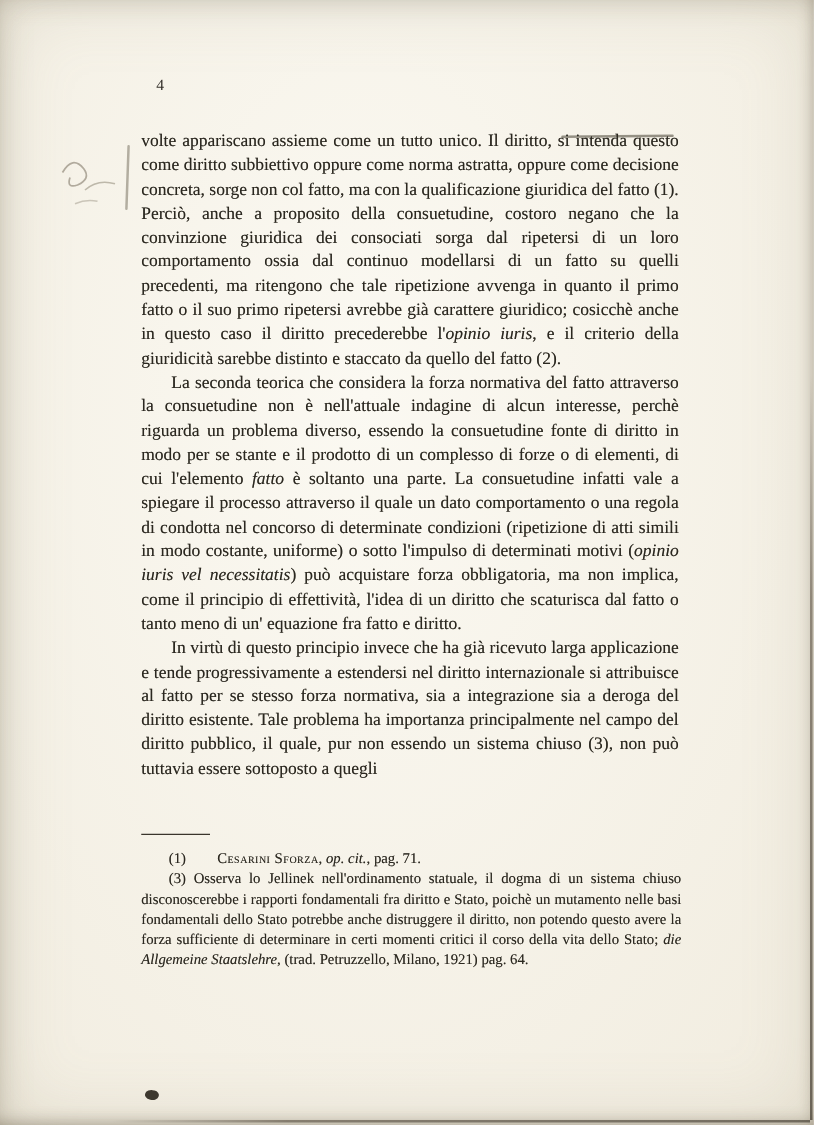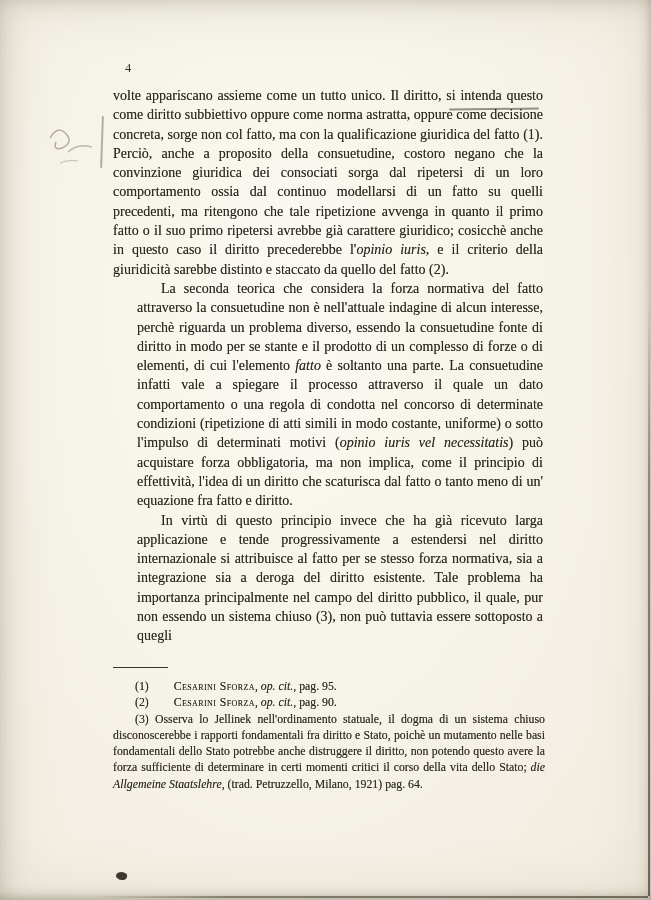--- a/index.html
+++ b/index.html
@@ -26,29 +26,29 @@
   .running-header{
     position:absolute;top:61px;left:113px;width:430px;
     font-size:11px;letter-spacing:1.6px;word-spacing:5px;
     text-align:center;color:#34302a;
   }
   .page-num{
     position:absolute;left:12px;top:0;
     font-size:12.5px;letter-spacing:0;word-spacing:0;
   }
   .body-text{
-    position:absolute;top:86px;left:113px;width:430px;
+    position:absolute;top:104px;left:113px;width:430px;
     font-size:14px;line-height:19.3px;
     text-align:justify;
     hyphens:auto;-webkit-hyphens:auto;
     text-shadow:0 0 .4px rgba(43,40,32,.55);
     font-family:Liberation Serif, serif;
   }
   .body-text p{margin:0;}
-  .body-text p.indent{text-indent:24px;margin-left:24px;}
+  .body-text p.indent{text-indent:24px;}
   .it{font-style:italic;}
   .sc{font-variant:small-caps;letter-spacing:.4px;margin-left:22px;}
   .footnote-rule{
     position:absolute;left:113px;top:667px;width:55px;height:0;
     border-top:1.2px solid #3a352c;
   }
   .footnotes{
     position:absolute;top:678px;left:113px;width:432px;
     font-size:11.8px;line-height:16.3px;
     text-align:justify;
@@ -98,22 +98,21 @@
 
   <div class="body-text">
     <p><span>volte appariscano assieme come un tutto unico. Il diritto, si intenda questo come diritto subbiettivo oppure come norma astratta, oppure come decisione concreta, sorge non col fatto, ma con la qualificazione giuridica del fatto (1). Perciò, anche a proposito della consuetudine, costoro negano che la convinzione giuridica dei consociati sorga dal ripetersi di un loro comportamento ossia dal continuo modellarsi di un fatto su quelli precedenti, ma ritengono che tale ripetizione avvenga in quanto il primo fatto o il suo primo ripetersi avrebbe già carattere giuridico; cosicchè anche in questo caso il diritto precederebbe l'</span><span class="it">opinio iuris</span><span>, e il criterio della giuridicità sarebbe distinto e staccato da quello del fatto (2).</span></p>
     <p class="indent"><span>La seconda teorica che considera la forza normativa del fatto attraverso la consuetudine non è nell'attuale indagine di alcun interesse, perchè riguarda un problema diverso, essendo la consuetudine fonte di diritto in modo per se stante e il prodotto di un complesso di forze o di elementi, di cui l'elemento </span><span class="it">fatto</span><span> è soltanto una parte. La consuetudine infatti vale a spiegare il processo attraverso il quale un dato comportamento o una regola di condotta nel concorso di determinate condizioni (ripetizione di atti simili in modo costante, uniforme) o sotto l'impulso di determinati motivi (</span><span class="it">opinio iuris vel necessitatis</span><span>) può acquistare forza obbligatoria, ma non implica, come il principio di effettività, l'idea di un diritto che scaturisca dal fatto o tanto meno di un' equazione fra fatto e diritto.</span></p>
     <p class="indent"><span>In virtù di questo principio invece che ha già ricevuto larga applicazione e tende progressivamente a estendersi nel diritto internazionale si attribuisce al fatto per se stesso forza normativa, sia a integrazione sia a deroga del diritto esistente. Tale problema ha importanza principalmente nel campo del diritto pubblico, il quale, pur non essendo un sistema chiuso (3), non può tuttavia essere sottoposto a quegli</span></p>
   </div>
 
   <div class="footnote-rule"></div>
 
   <div class="footnotes">
-    <p><span>(1) </span><span class="sc">Cesarini Sforza</span><span>, </span><span class="it">op. cit.</span><span>, pag. 95.</span></p>
-    <p><span>(2) </span><span class="sc">Cesarini Sforza</span><span>, </span><span class="it">op. cit.</span><span>, pag. 90.</span></p>
+    <p><span>(1) </span><span class="sc">Cesarini Sforza</span><span>, </span><span class="it">op. cit.</span><span>, pag. 71.</span></p>
     <p><span>(3) Osserva lo Jellinek nell'ordinamento statuale, il dogma di un sistema chiuso disconoscerebbe i rapporti fondamentali fra diritto e Stato, poichè un mutamento nelle basi fondamentali dello Stato potrebbe anche distruggere il diritto, non potendo questo avere la forza sufficiente di determinare in certi momenti critici il corso della vita dello Stato; </span><span class="it">die Allgemeine Staatslehre</span><span>, (trad. Petruzzello, Milano, 1921) pag. 64.</span></p>
   </div>
 
   <div class="ink-blot"></div>
   <div class="edge-right"></div>
   <div class="edge-bottom"></div>
 
 </div>
 
 </body></html>

